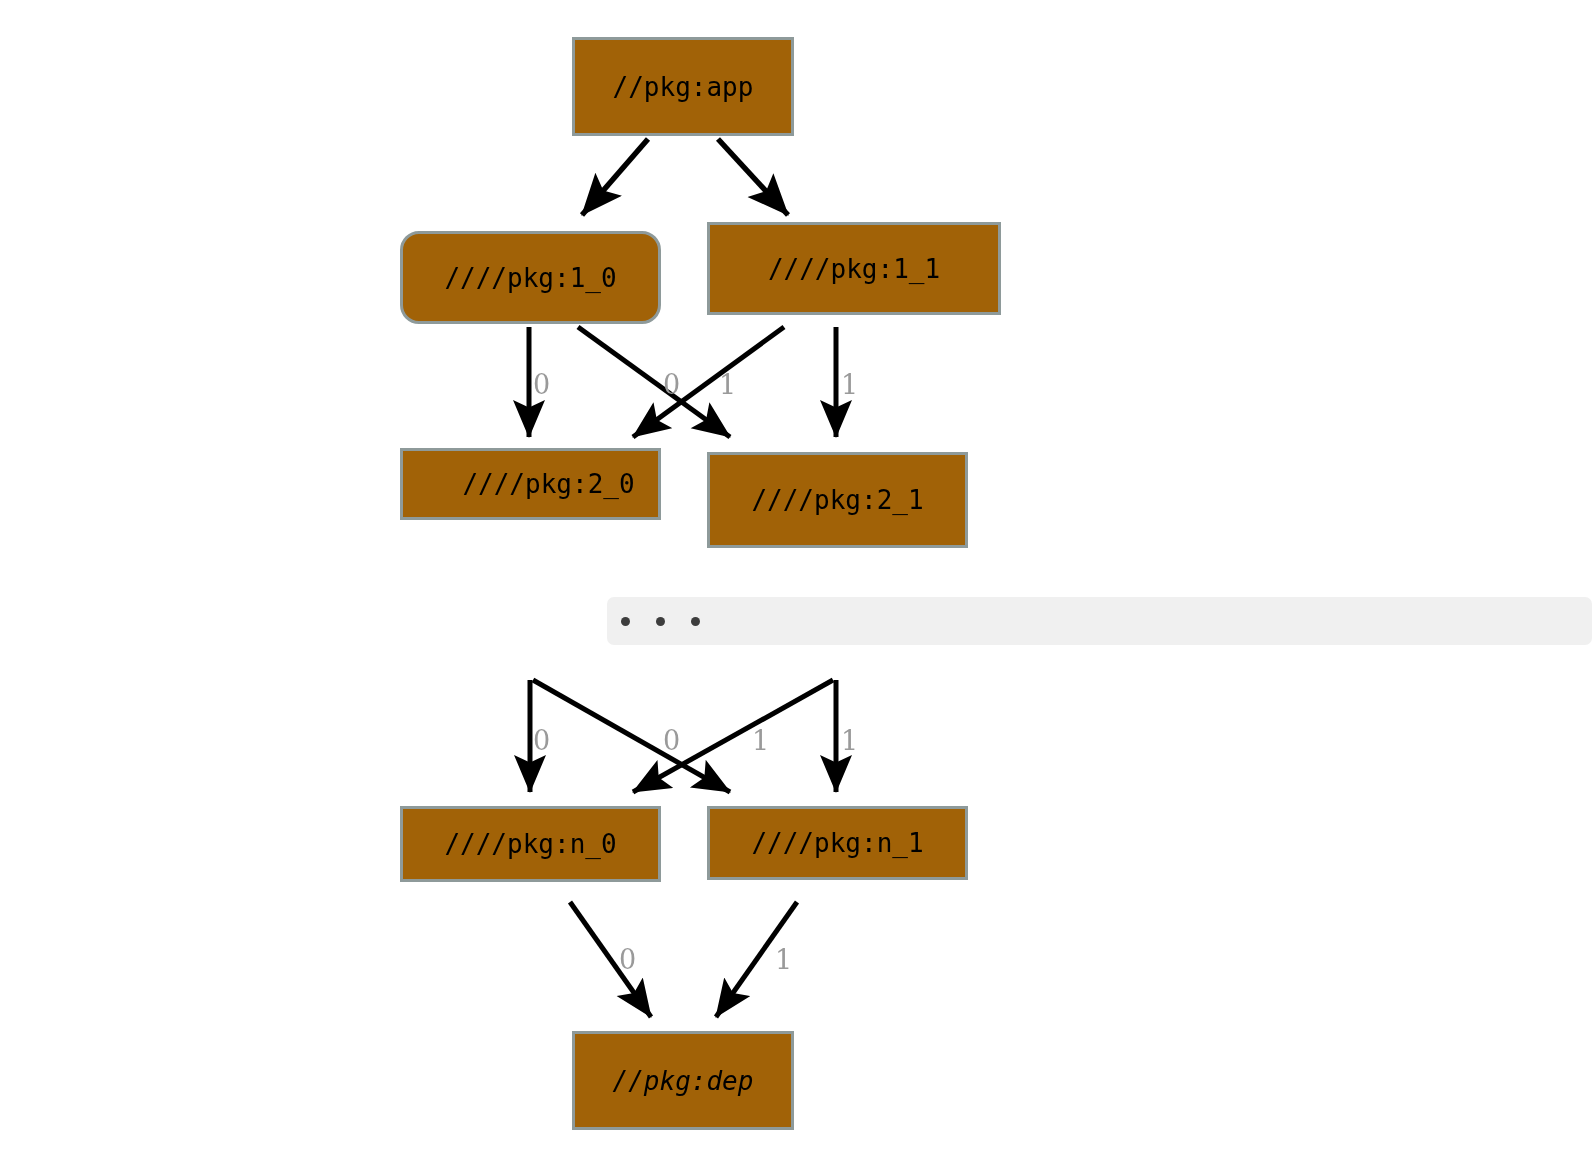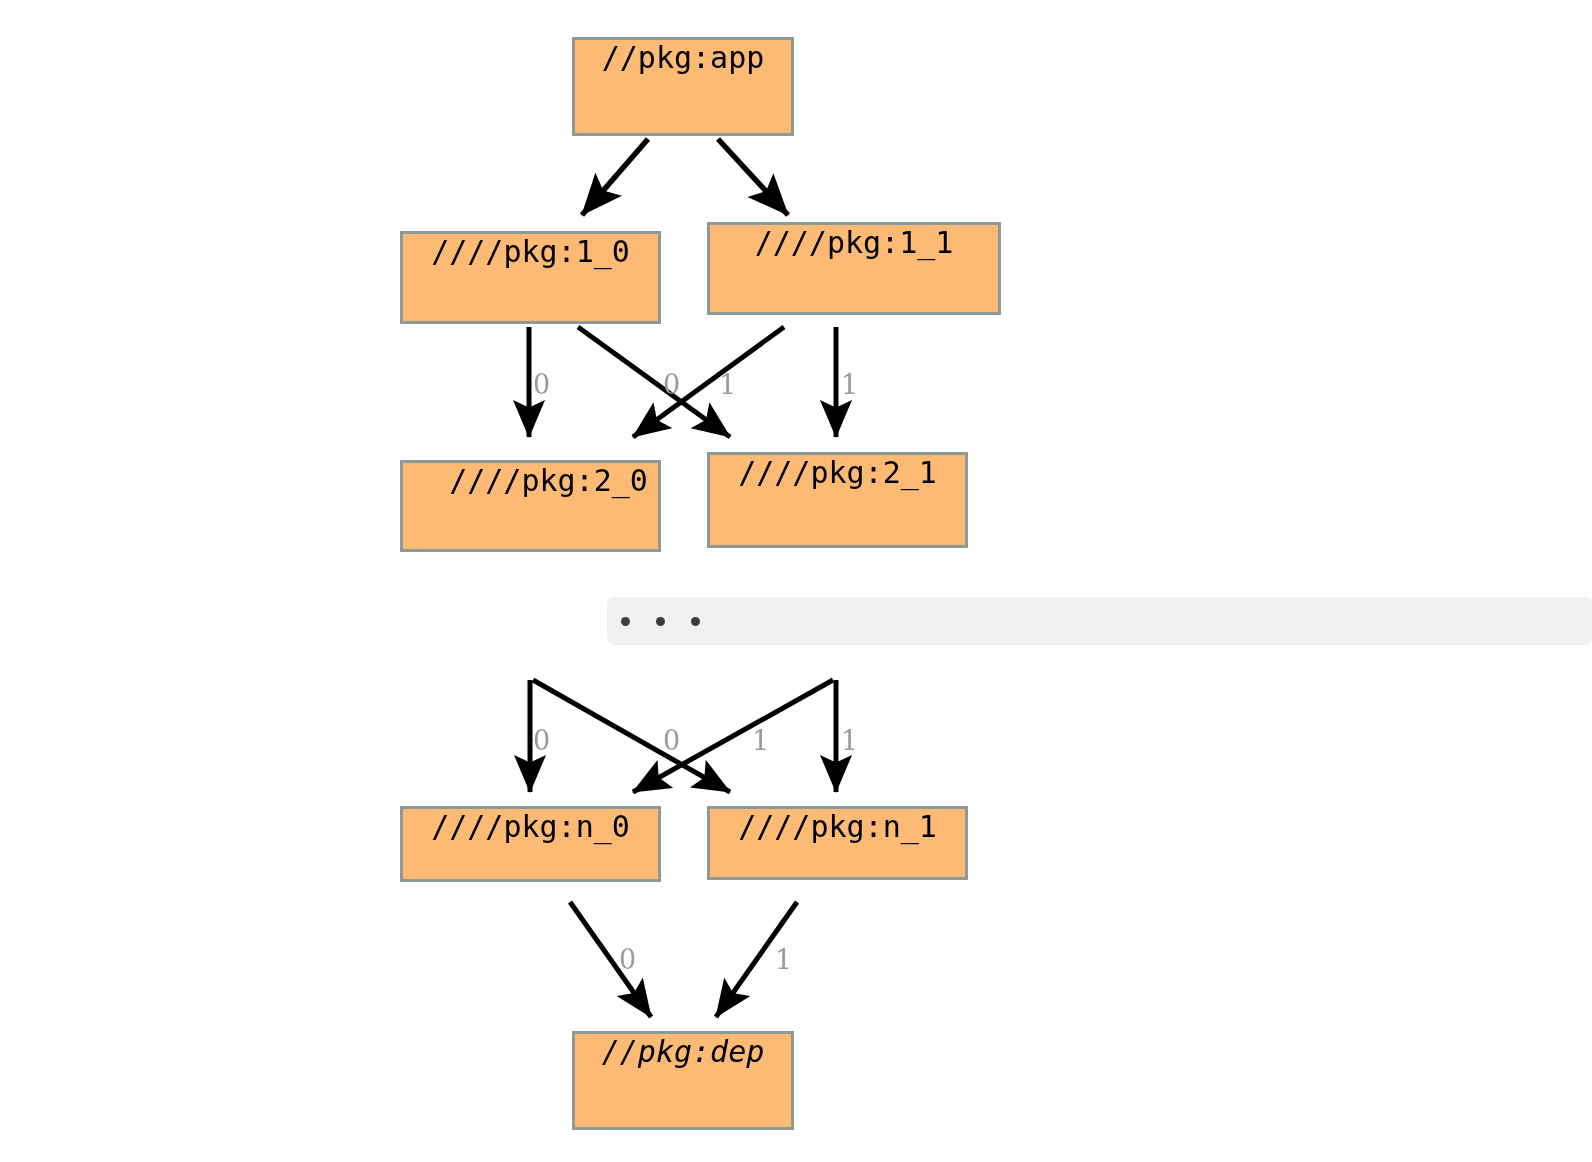--- a/index.html
+++ b/index.html
@@ -20,28 +20,28 @@
     left: 0;
     top: 0;
     width: 1592px;
     height: 1162px;
   }
 
   
   .node {
     position: absolute;
     box-sizing: border-box;
-    background: #fdba74;
+    background: #a16207;
     border: 3px solid #8e9a9a;
     display: flex;
-    align-items: flex-start;
+    align-items: center;
     justify-content: center;
     color: #000000;
     font-family: "DejaVu Sans Mono", "Liberation Mono", monospace;
-    font-size: 30px;
+    font-size: 26px;
     letter-spacing: 0px;
     white-space: nowrap;
     z-index: 5;
   }
 
   .ellipsis-band {
     position: absolute;
     background: #f0f0f0;
     border-radius: 7px;
     z-index: 2;
@@ -133,29 +133,29 @@
     <i></i>
     <i></i>
     <i></i>
   </div>
 </div>
 
 <div class="node" style="left:572px; top:37px; width:222px; height:99px;">
   <span>//pkg:app</span>
 </div>
 
-<div class="node" style="left:400px; top:231px; width:261px; height:93px;">
+<div class="node" style="left:400px; top:231px; width:261px; height:93px;border-radius:19px;">
   <span>////pkg:1_0</span>
 </div>
 
 <div class="node" style="left:707px; top:222px; width:294px; height:93px;">
   <span>////pkg:1_1</span>
 </div>
 
-<div class="node" style="left:400px; top:460px; width:261px; height:92px;padding-left:36px;">
+<div class="node" style="left:400px; top:448px; width:261px; height:72px;padding-left:36px;">
   <span>////pkg:2_0</span>
 </div>
 
 <div class="node" style="left:707px; top:452px; width:261px; height:96px;">
   <span>////pkg:2_1</span>
 </div>
 
 <div class="node" style="left:400px; top:806px; width:261px; height:76px;">
   <span>////pkg:n_0</span>
 </div>

